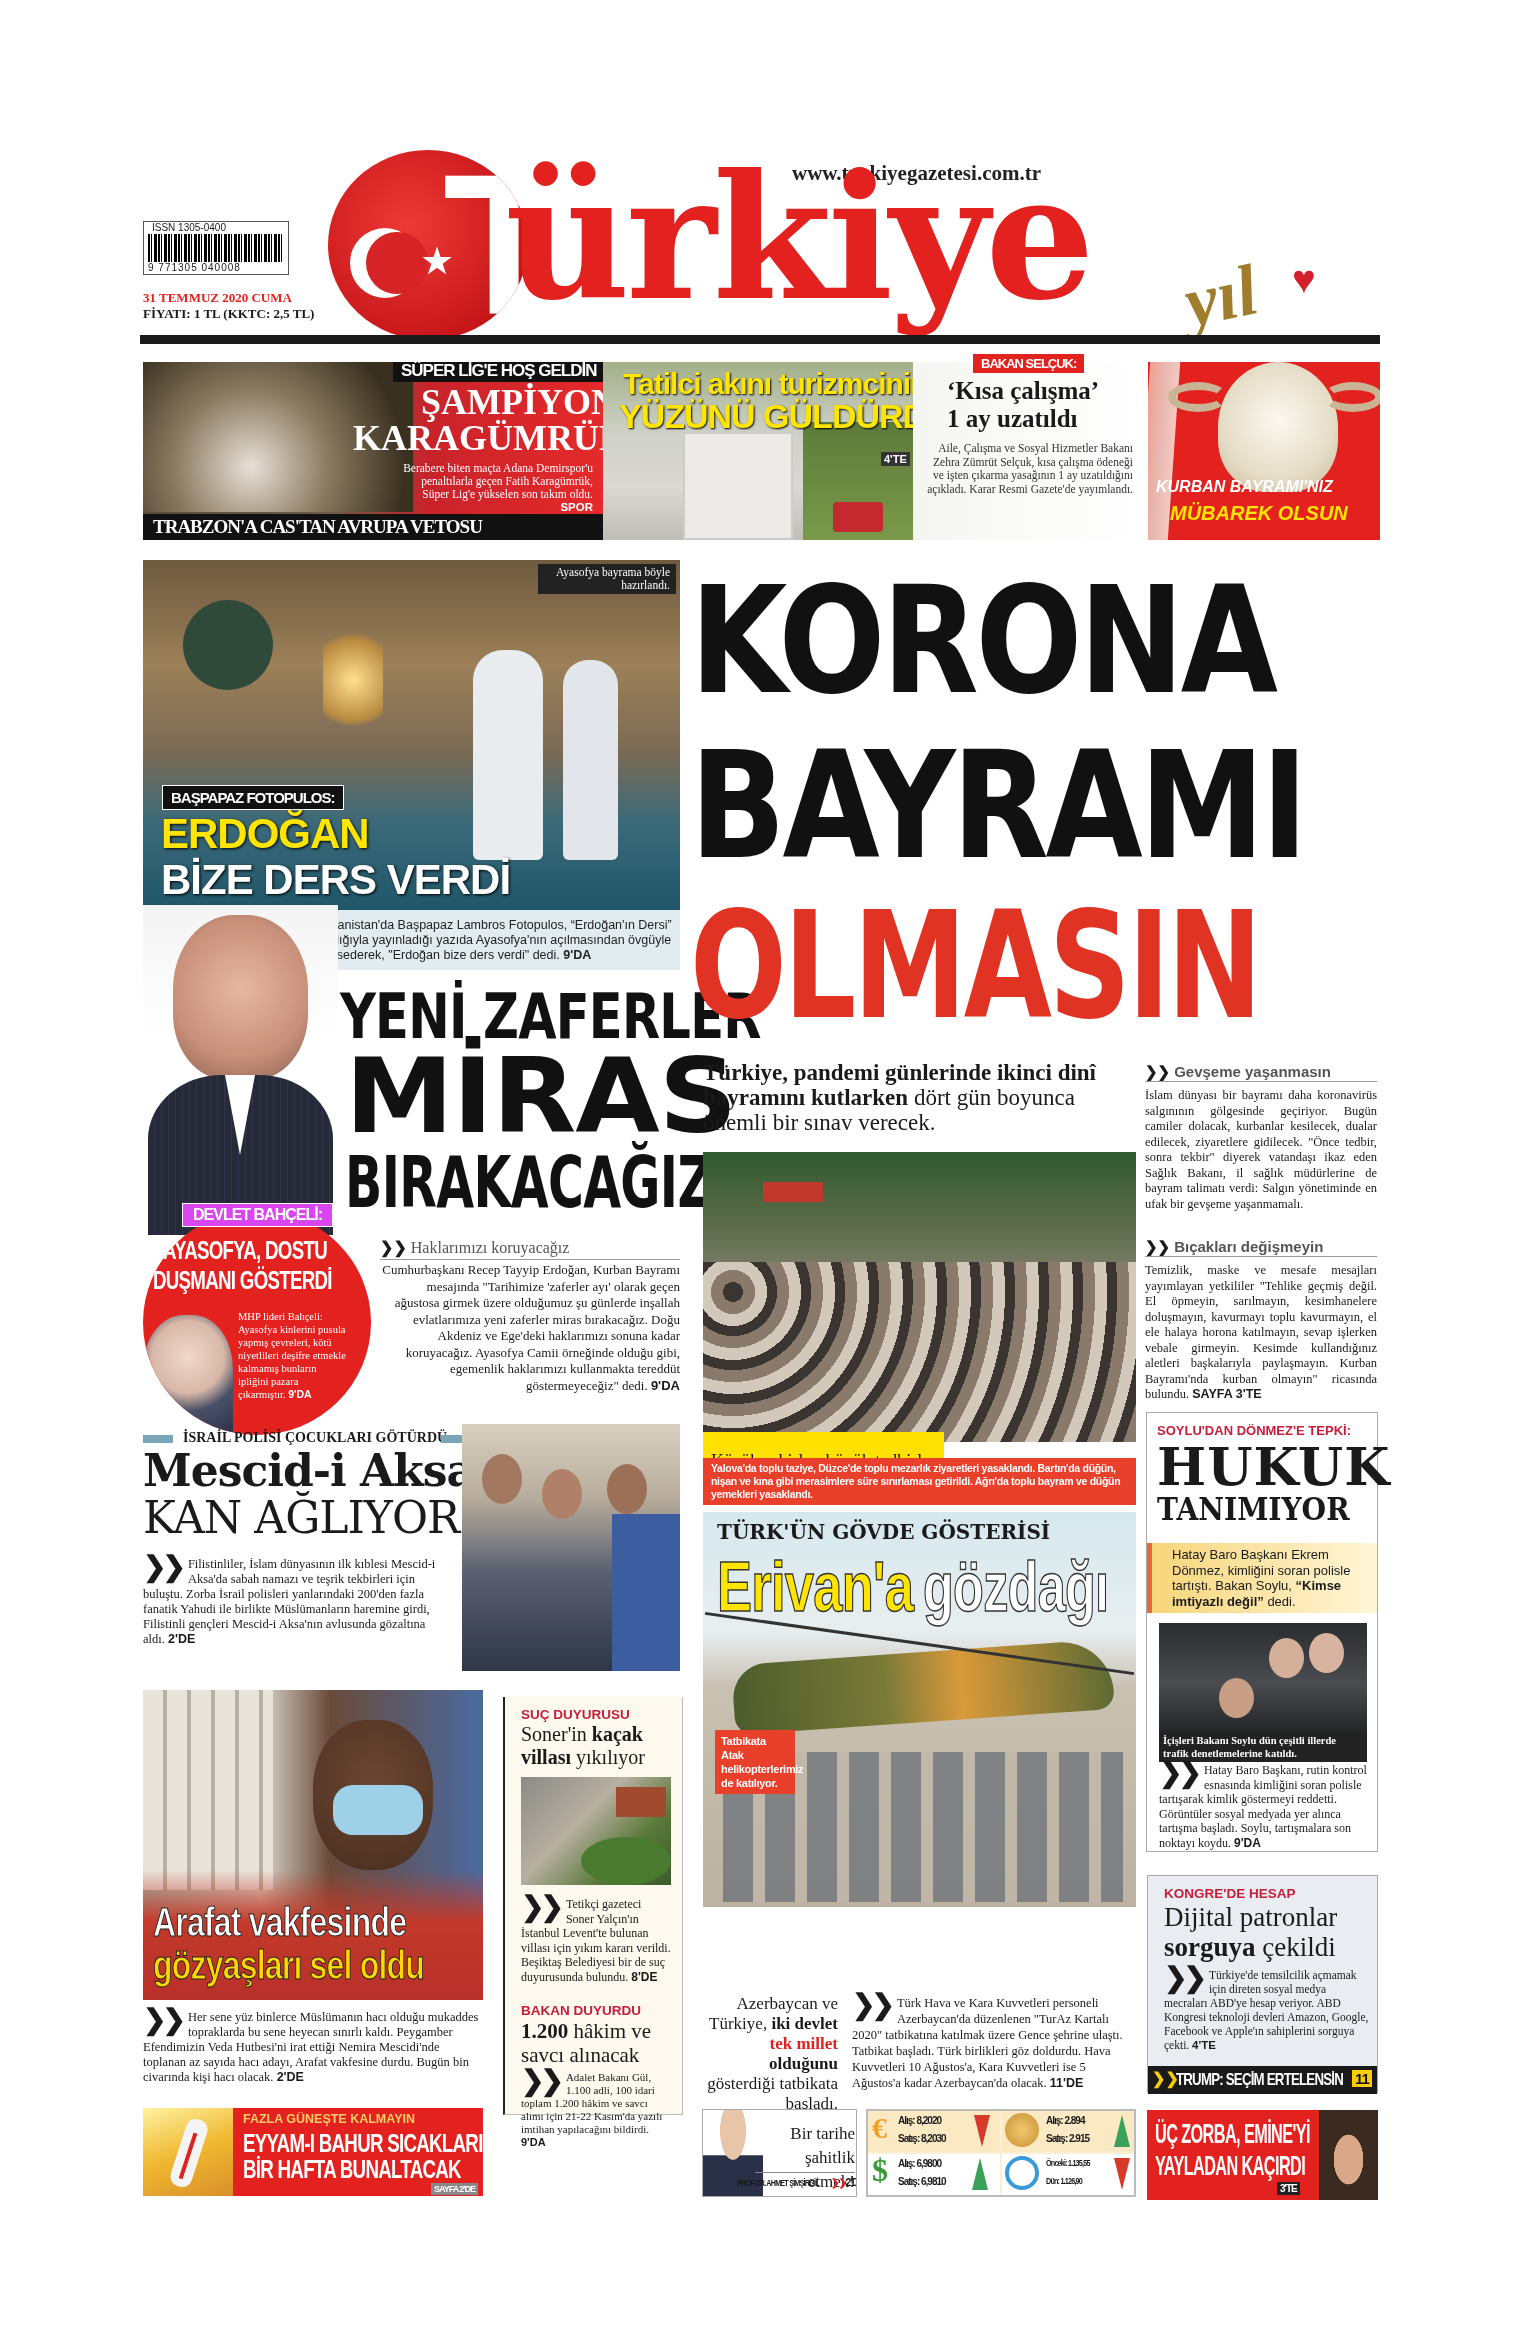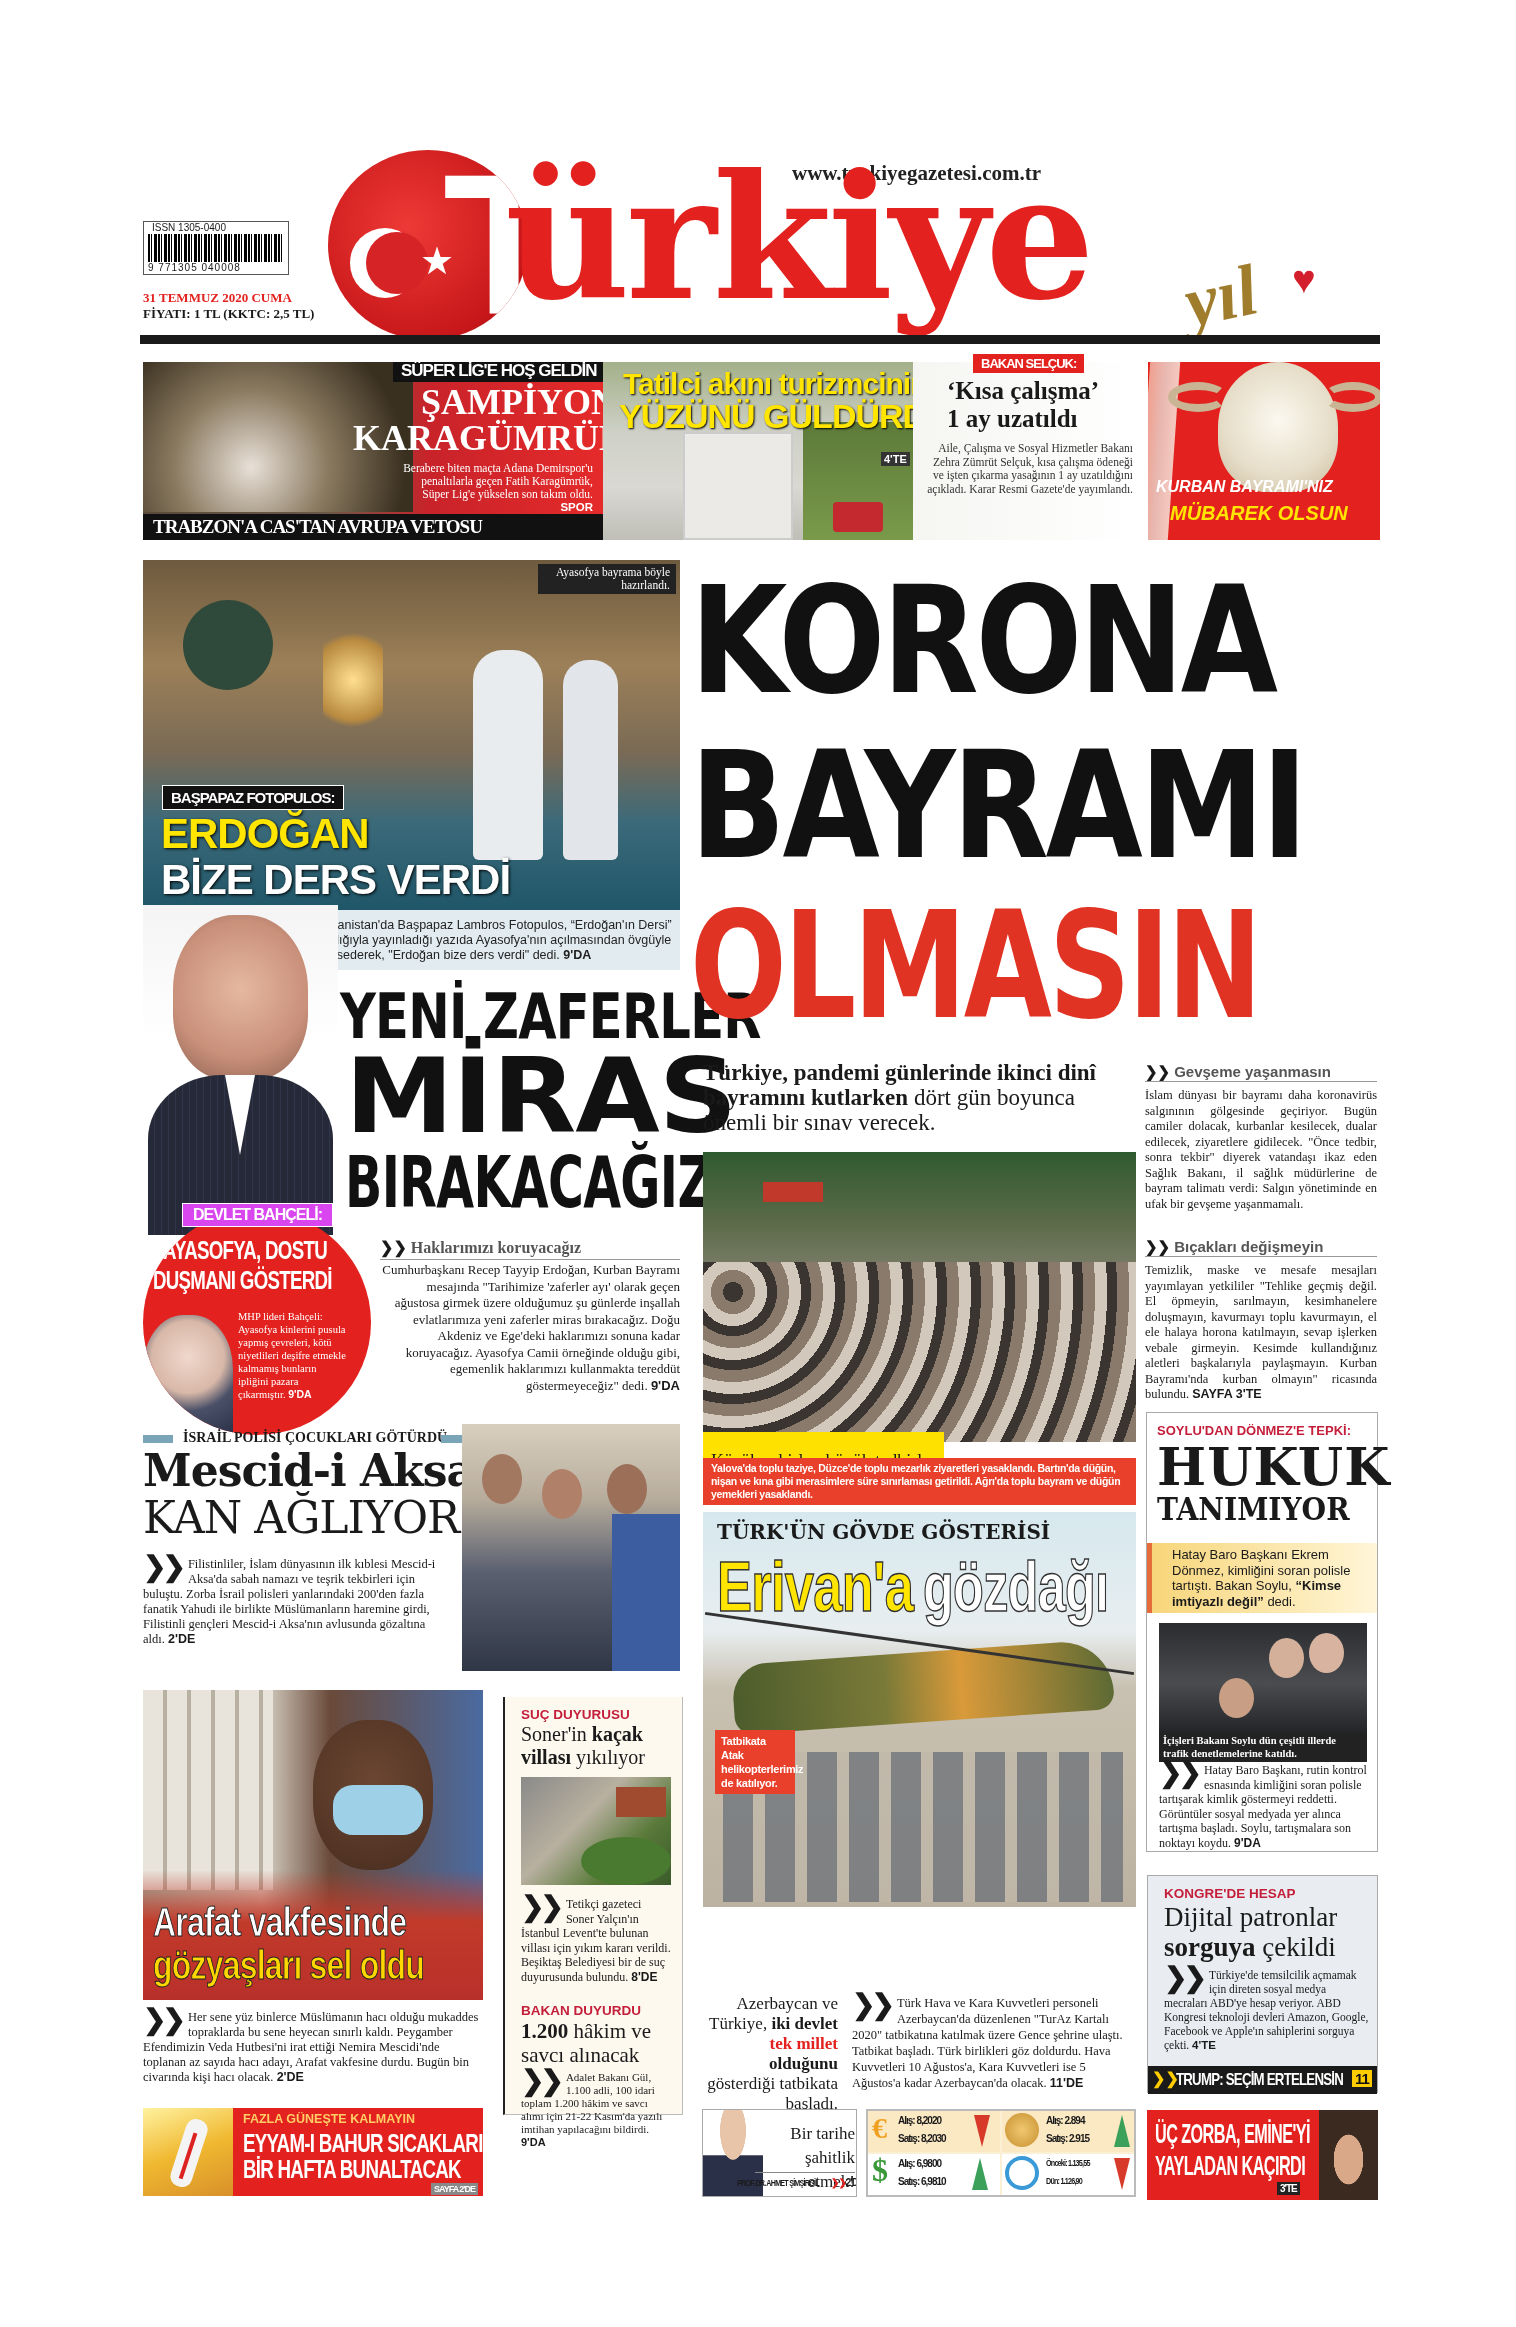--- a/index.html
+++ b/index.html
@@ -95,21 +95,21 @@
   <div class="abs" style="left:5px;top:170px;width:185px;height:160px;border-radius:40% 40% 0 0;background:repeating-linear-gradient(90deg,#262a38 0 6px,#30354a 6px 7px)"></div>
   <div class="abs" style="left:82px;top:170px;width:30px;height:80px;background:#fff;clip-path:polygon(0 0,100% 0,50% 100%)"></div>
 </div>
 
 <div class="abs cond" style="left:340px;top:980px;font-size:62px;color:#111;transform:scaleX(0.80);font-family:'DejaVu Sans',sans-serif">YENİ ZAFERLER</div>
 <div class="abs cond" style="left:345px;top:1035px;font-size:104px;color:#111;transform:scaleX(1.05);font-family:'DejaVu Sans',sans-serif">MİRAS</div>
 <div class="abs cond" style="left:345px;top:1140px;font-size:72px;color:#111;transform:scaleX(0.68);font-family:'DejaVu Sans',sans-serif">BIRAKACAĞIZ</div>
 
 <div class="abs" style="left:380px;top:1238px;width:300px;border-bottom:1px solid #999;padding-bottom:2px">
   <span class="sans" style="font-weight:900;font-size:16px">❯❯</span>
-  <span class="serif" style="font-size:16px;font-weight:bold;color:#555">Haklarımızı koruyacağız</span>
+  <span class="serif" style="font-size:16px;font-weight:normal;color:#555">Haklarımızı koruyacağız</span>
 </div>
 <div class="abs serif" style="left:380px;top:1262px;width:300px;font-size:13px;line-height:16.5px;text-align:right"><span>Cumhurbaşkanı Recep Tayyip Erdoğan, Kurban Bayramı mesajında "Tarihimize 'zaferler ayı' olarak geçen ağustosa girmek üzere olduğumuz şu günlerde inşallah evlatlarımıza yeni zaferler miras bırakacağız. Doğu Akdeniz ve Ege'deki haklarımızı sonuna kadar koruyacağız. Ayasofya Camii örneğinde olduğu gibi, egemenlik haklarımızı kullanmakta tereddüt göstermeyeceğiz" dedi.</span> <b class="sans">9'DA</b></div>
 
 <div class="abs" style="left:143px;top:1210px;width:228px;height:225px;border-radius:50%;background:#e3221f;overflow:hidden">
   <div class="abs" style="left:0;top:105px;width:90px;height:120px;border-radius:45% 45% 0 0;background:radial-gradient(circle at 50% 35%,#f0d8cc,#d8b8a8 40%,#4a5068 60%,#2a3048)"></div>
   <div class="abs cond" style="left:20px;top:25px;font-size:26px;color:#fff;transform:scaleX(0.72)">AYASOFYA, DOSTU</div>
   <div class="abs cond" style="left:10px;top:55px;font-size:26px;color:#fff;transform:scaleX(0.72)">DUŞMANI GÖSTERDİ</div>
   <div class="abs serif" style="left:95px;top:100px;width:110px;font-size:10.5px;line-height:13px;color:#fff"><span>MHP lideri Bahçeli: Ayasofya kinlerini pusula yapmış çevreleri, kötü niyetlileri deşifre etmekle kalmamış bunların ipliğini pazara çıkarmıştır.</span> <b class="sans">9'DA</b></div>
 </div>
 <div class="abs cond" style="left:182px;top:1203px;background:#d946ef;color:#fff;font-size:16px;padding:2px 10px;border:1px solid #fff">DEVLET BAHÇELİ:</div>

